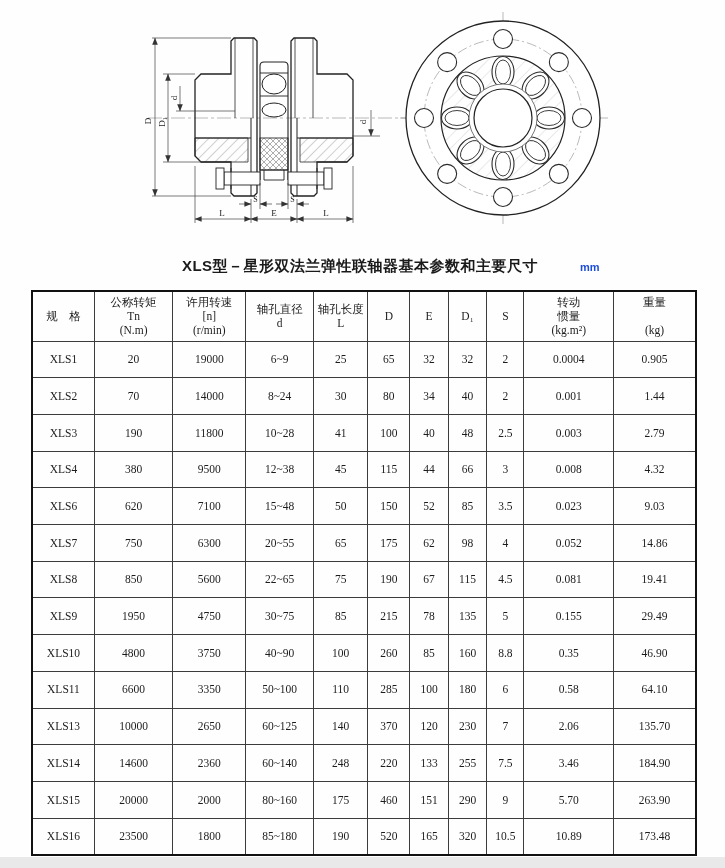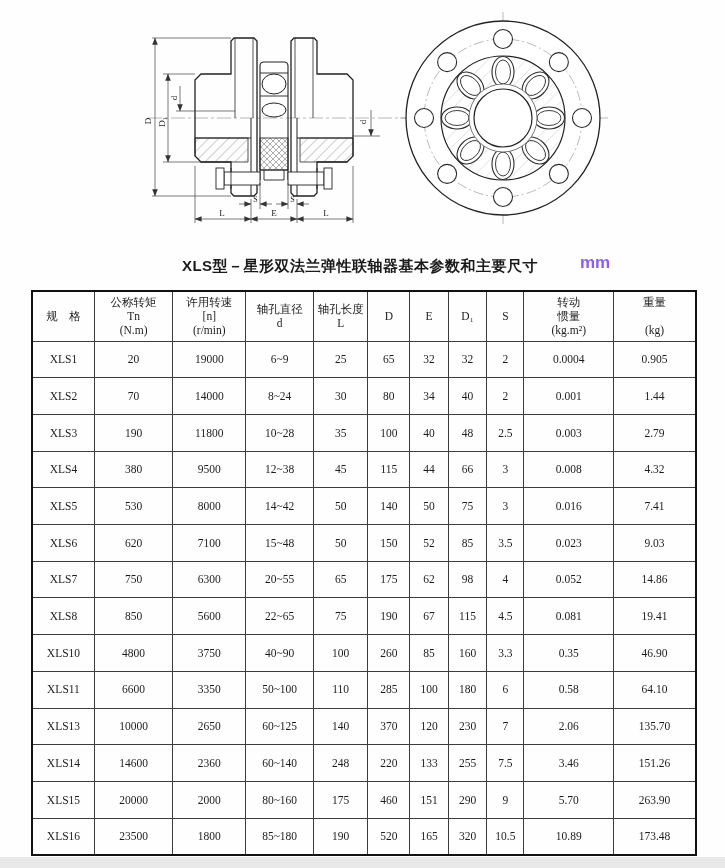--- a/index.html
+++ b/index.html
@@ -9,22 +9,22 @@
     color:#1a1a1a;overflow:hidden;
   }
   .page{position:relative;width:725px;height:868px;background:#fefefe;}
   .drawing-wrap{position:absolute;left:0;top:0;width:725px;height:252px;}
   .doc-title{
     position:absolute;left:150px;top:257px;width:420px;
     text-align:center;font-size:15px;font-weight:bold;letter-spacing:.5px;
     font-family:"Liberation Sans","DejaVu Sans",sans-serif;
   }
   .unit{
-    position:absolute;left:580px;top:253px;font-size:17px;font-weight:bold;
-    font-family:"Liberation Sans","DejaVu Sans",sans-serif;color:#8b5cf6;
+    position:absolute;left:580px;top:261px;font-size:11px;font-weight:bold;
+    font-family:"Liberation Sans","DejaVu Sans",sans-serif;color:#1d4ed8;
   }
   .tbl-wrap{position:absolute;left:31px;top:290px;width:666px;height:566px;}
   table.spec{
     border-collapse:collapse;table-layout:fixed;width:666px;height:566px;
     border:2px solid #111;
   }
   table.spec th,table.spec td{
     border:1px solid #3c3c3c;text-align:center;vertical-align:middle;
     padding:0 1px;font-weight:normal;color:#1c1c1c;
     font-size:11.5px;line-height:1.25;
@@ -228,21 +228,21 @@
             <td>40</td>
             <td>2</td>
             <td>0.001</td>
             <td>1.44</td>
           </tr>
           <tr>
             <td>XLS3</td>
             <td>190</td>
             <td>11800</td>
             <td>10~28</td>
-            <td>35</td>
+            <td>41</td>
             <td>100</td>
             <td>40</td>
             <td>48</td>
             <td>2.5</td>
             <td>0.003</td>
             <td>2.79</td>
           </tr>
           <tr>
             <td>XLS4</td>
             <td>380</td>
@@ -250,33 +250,20 @@
             <td>12~38</td>
             <td>45</td>
             <td>115</td>
             <td>44</td>
             <td>66</td>
             <td>3</td>
             <td>0.008</td>
             <td>4.32</td>
           </tr>
           <tr>
-            <td>XLS5</td>
-            <td>530</td>
-            <td>8000</td>
-            <td>14~42</td>
-            <td>50</td>
-            <td>140</td>
-            <td>50</td>
-            <td>75</td>
-            <td>3</td>
-            <td>0.016</td>
-            <td>7.41</td>
-          </tr>
-          <tr>
             <td>XLS6</td>
             <td>620</td>
             <td>7100</td>
             <td>15~48</td>
             <td>50</td>
             <td>150</td>
             <td>52</td>
             <td>85</td>
             <td>3.5</td>
             <td>0.023</td>
@@ -302,29 +289,42 @@
             <td>22~65</td>
             <td>75</td>
             <td>190</td>
             <td>67</td>
             <td>115</td>
             <td>4.5</td>
             <td>0.081</td>
             <td>19.41</td>
           </tr>
           <tr>
+            <td>XLS9</td>
+            <td>1950</td>
+            <td>4750</td>
+            <td>30~75</td>
+            <td>85</td>
+            <td>215</td>
+            <td>78</td>
+            <td>135</td>
+            <td>5</td>
+            <td>0.155</td>
+            <td>29.49</td>
+          </tr>
+          <tr>
             <td>XLS10</td>
             <td>4800</td>
             <td>3750</td>
             <td>40~90</td>
             <td>100</td>
             <td>260</td>
             <td>85</td>
             <td>160</td>
-            <td>3.3</td>
+            <td>8.8</td>
             <td>0.35</td>
             <td>46.90</td>
           </tr>
           <tr>
             <td>XLS11</td>
             <td>6600</td>
             <td>3350</td>
             <td>50~100</td>
             <td>110</td>
             <td>285</td>
@@ -351,21 +351,21 @@
             <td>XLS14</td>
             <td>14600</td>
             <td>2360</td>
             <td>60~140</td>
             <td>248</td>
             <td>220</td>
             <td>133</td>
             <td>255</td>
             <td>7.5</td>
             <td>3.46</td>
-            <td>151.26</td>
+            <td>184.90</td>
           </tr>
           <tr>
             <td>XLS15</td>
             <td>20000</td>
             <td>2000</td>
             <td>80~160</td>
             <td>175</td>
             <td>460</td>
             <td>151</td>
             <td>290</td>

